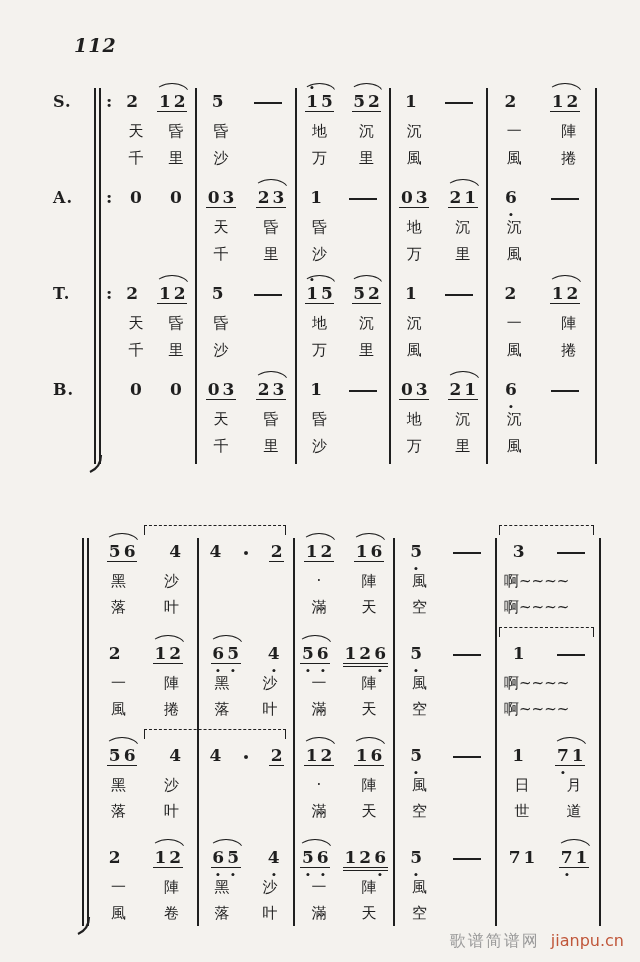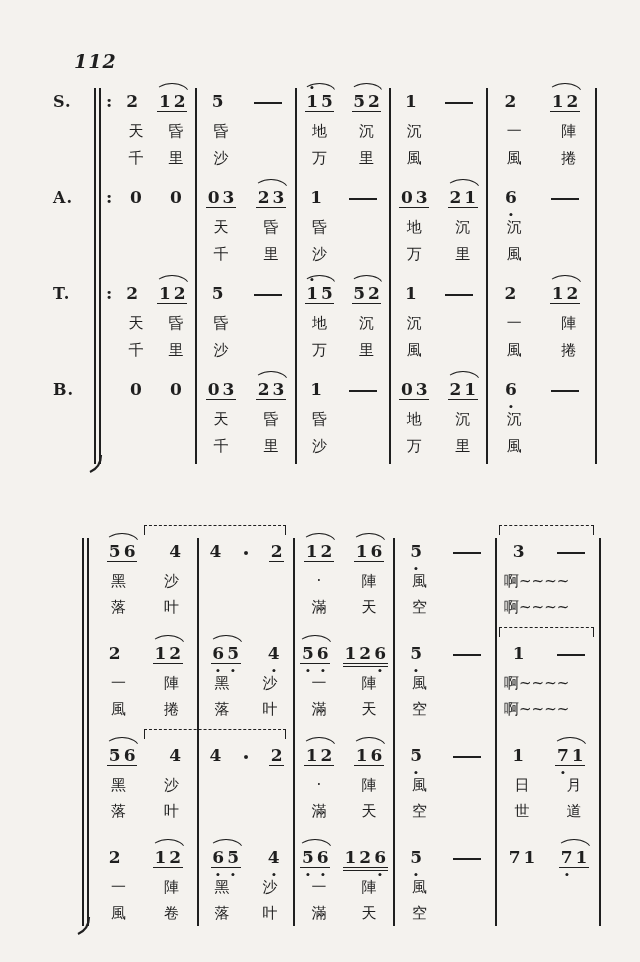--- a/index.html
+++ b/index.html
@@ -3,21 +3,21 @@
 <meta charset="utf-8">
 <style>
   html,body{margin:0;padding:0;background:#888;}
   #page{
     position:relative; width:640px; height:962px; margin:0 auto;
     background:var(--paper,#f4f2ee); overflow:hidden;
     font-family:"DejaVu Serif", serif; color:var(--ink,#222);
   }
   #page-number{
     position:absolute; left:74px; top:34px;
-    font-size:19px; font-weight:bold; font-style:italic; letter-spacing:1px;margin-top:16px;
+    font-size:19px; font-weight:bold; font-style:italic; letter-spacing:1px;
   }
   
   .system{ position:absolute; }
   .barline{ position:absolute; top:0; width:1.6px; background:var(--ink,#222); }
   .hook{ position:absolute; left:-12px; }
   .part{ position:relative; }
   .part-label{
     position:absolute; left:-47px; top:4px;
     font-size:16px; font-weight:bold; letter-spacing:1px;
   }
@@ -790,13 +790,17 @@
             </div>
             <div class="measure lyr">
               <span class="syl">空</span>
               <span class="syl"></span>
             </div>
             <div class="measure lyr"></div>
           </div>
         </div>
       </div>
     </div>
+  <div id="watermark">
+    <span class="wm-site">歌谱简谱网</span>
+    <span class="wm-url">jianpu.cn</span>
+  </div>
 </div>
 
 </body></html>

